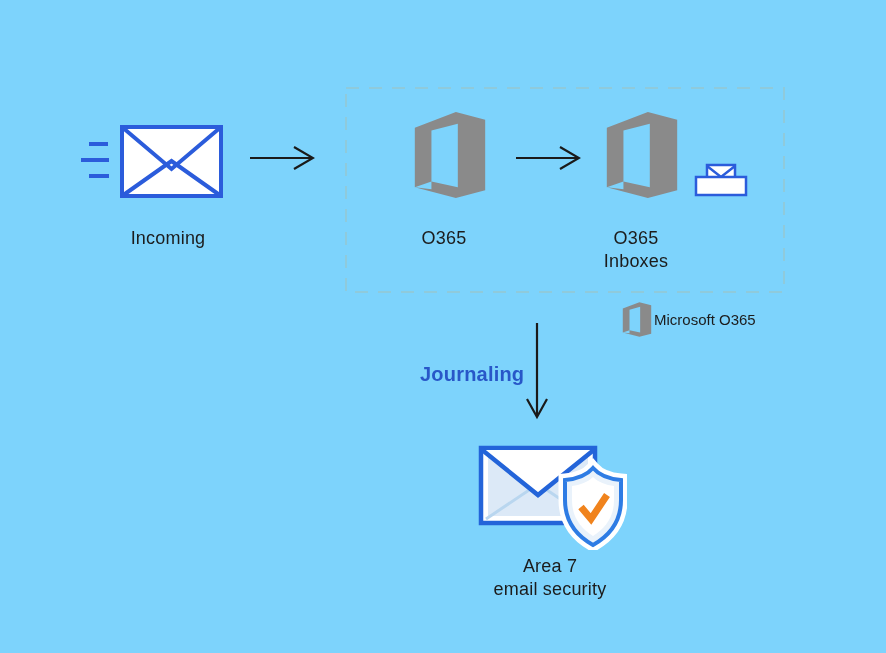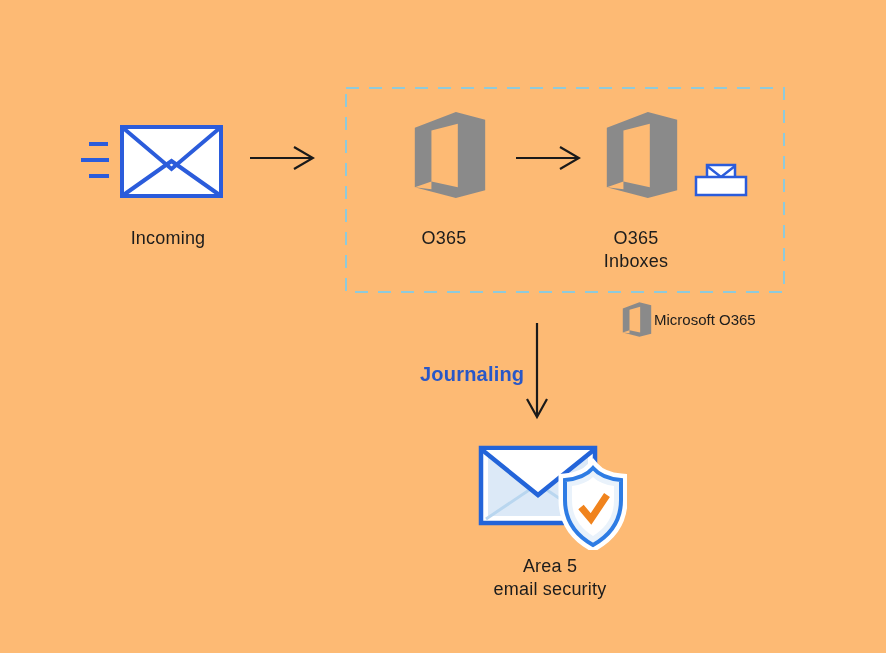--- a/index.html
+++ b/index.html
@@ -1,20 +1,20 @@
 <!DOCTYPE html>
 <html style="--primary-blue: #2b5cdb; --area1-blue: #2364d9; --shield-blue: #2e7ce4; --pale-blue-fill: #dce9f7; --pale-blue-line: #b9d6ef; --shield-fill: #e9f2fb; --check-orange: #f0831d; --office-gray: #8a8a8a; --dash-blue: #8fcadb; --journal-blue: #2857c8; --text-black: #1c1c1c; --arrow-black: #1a1a1a;"><head>
 <meta charset="utf-8">
 <style>
   html, body { margin: 0; padding: 0; background: #ffffff; }
   .canvas {
     position: relative;
     width: 886px;
     height: 653px;
-    background: #fdba74;
+    background: #7dd3fc;
     overflow: hidden;
     font-family: "Liberation Sans", sans-serif;
   }
   .abs { position: absolute; }
 
   
   .node-label {
     position: absolute;
     text-align: center;
     font-size: 18px;
@@ -147,17 +147,17 @@
     </g>
     <g transform="translate(84,28)">
       <path class="shield-halo" d="M32,2 C38,9 48,13 60,14 L60,34 C60,57 48,70 32,79 C16,70 4,57 4,34 L4,14 C16,13 26,9 32,2 Z"></path>
       <path class="shield-main" d="M32,2 C38,9 48,13 60,14 L60,34 C60,57 48,70 32,79 C16,70 4,57 4,34 L4,14 C16,13 26,9 32,2 Z"></path>
       <path class="shield-inner" d="M32,11 C37,16 45,19 53,20 L53,34 C53,52 44,62 32,70 C20,62 11,52 11,34 L11,20 C19,19 27,16 32,11 Z"></path>
       <path class="shield-check" d="M20,41 L30,53 L46,29"></path>
     </g>
   </svg>
 
   <div class="node-label" style="left:450px; top:555px; width:200px;">
-    <div>Area 5</div>
+    <div>Area 7</div>
     <div>email security</div>
   </div>
 
 </div>
 
 </body></html>

